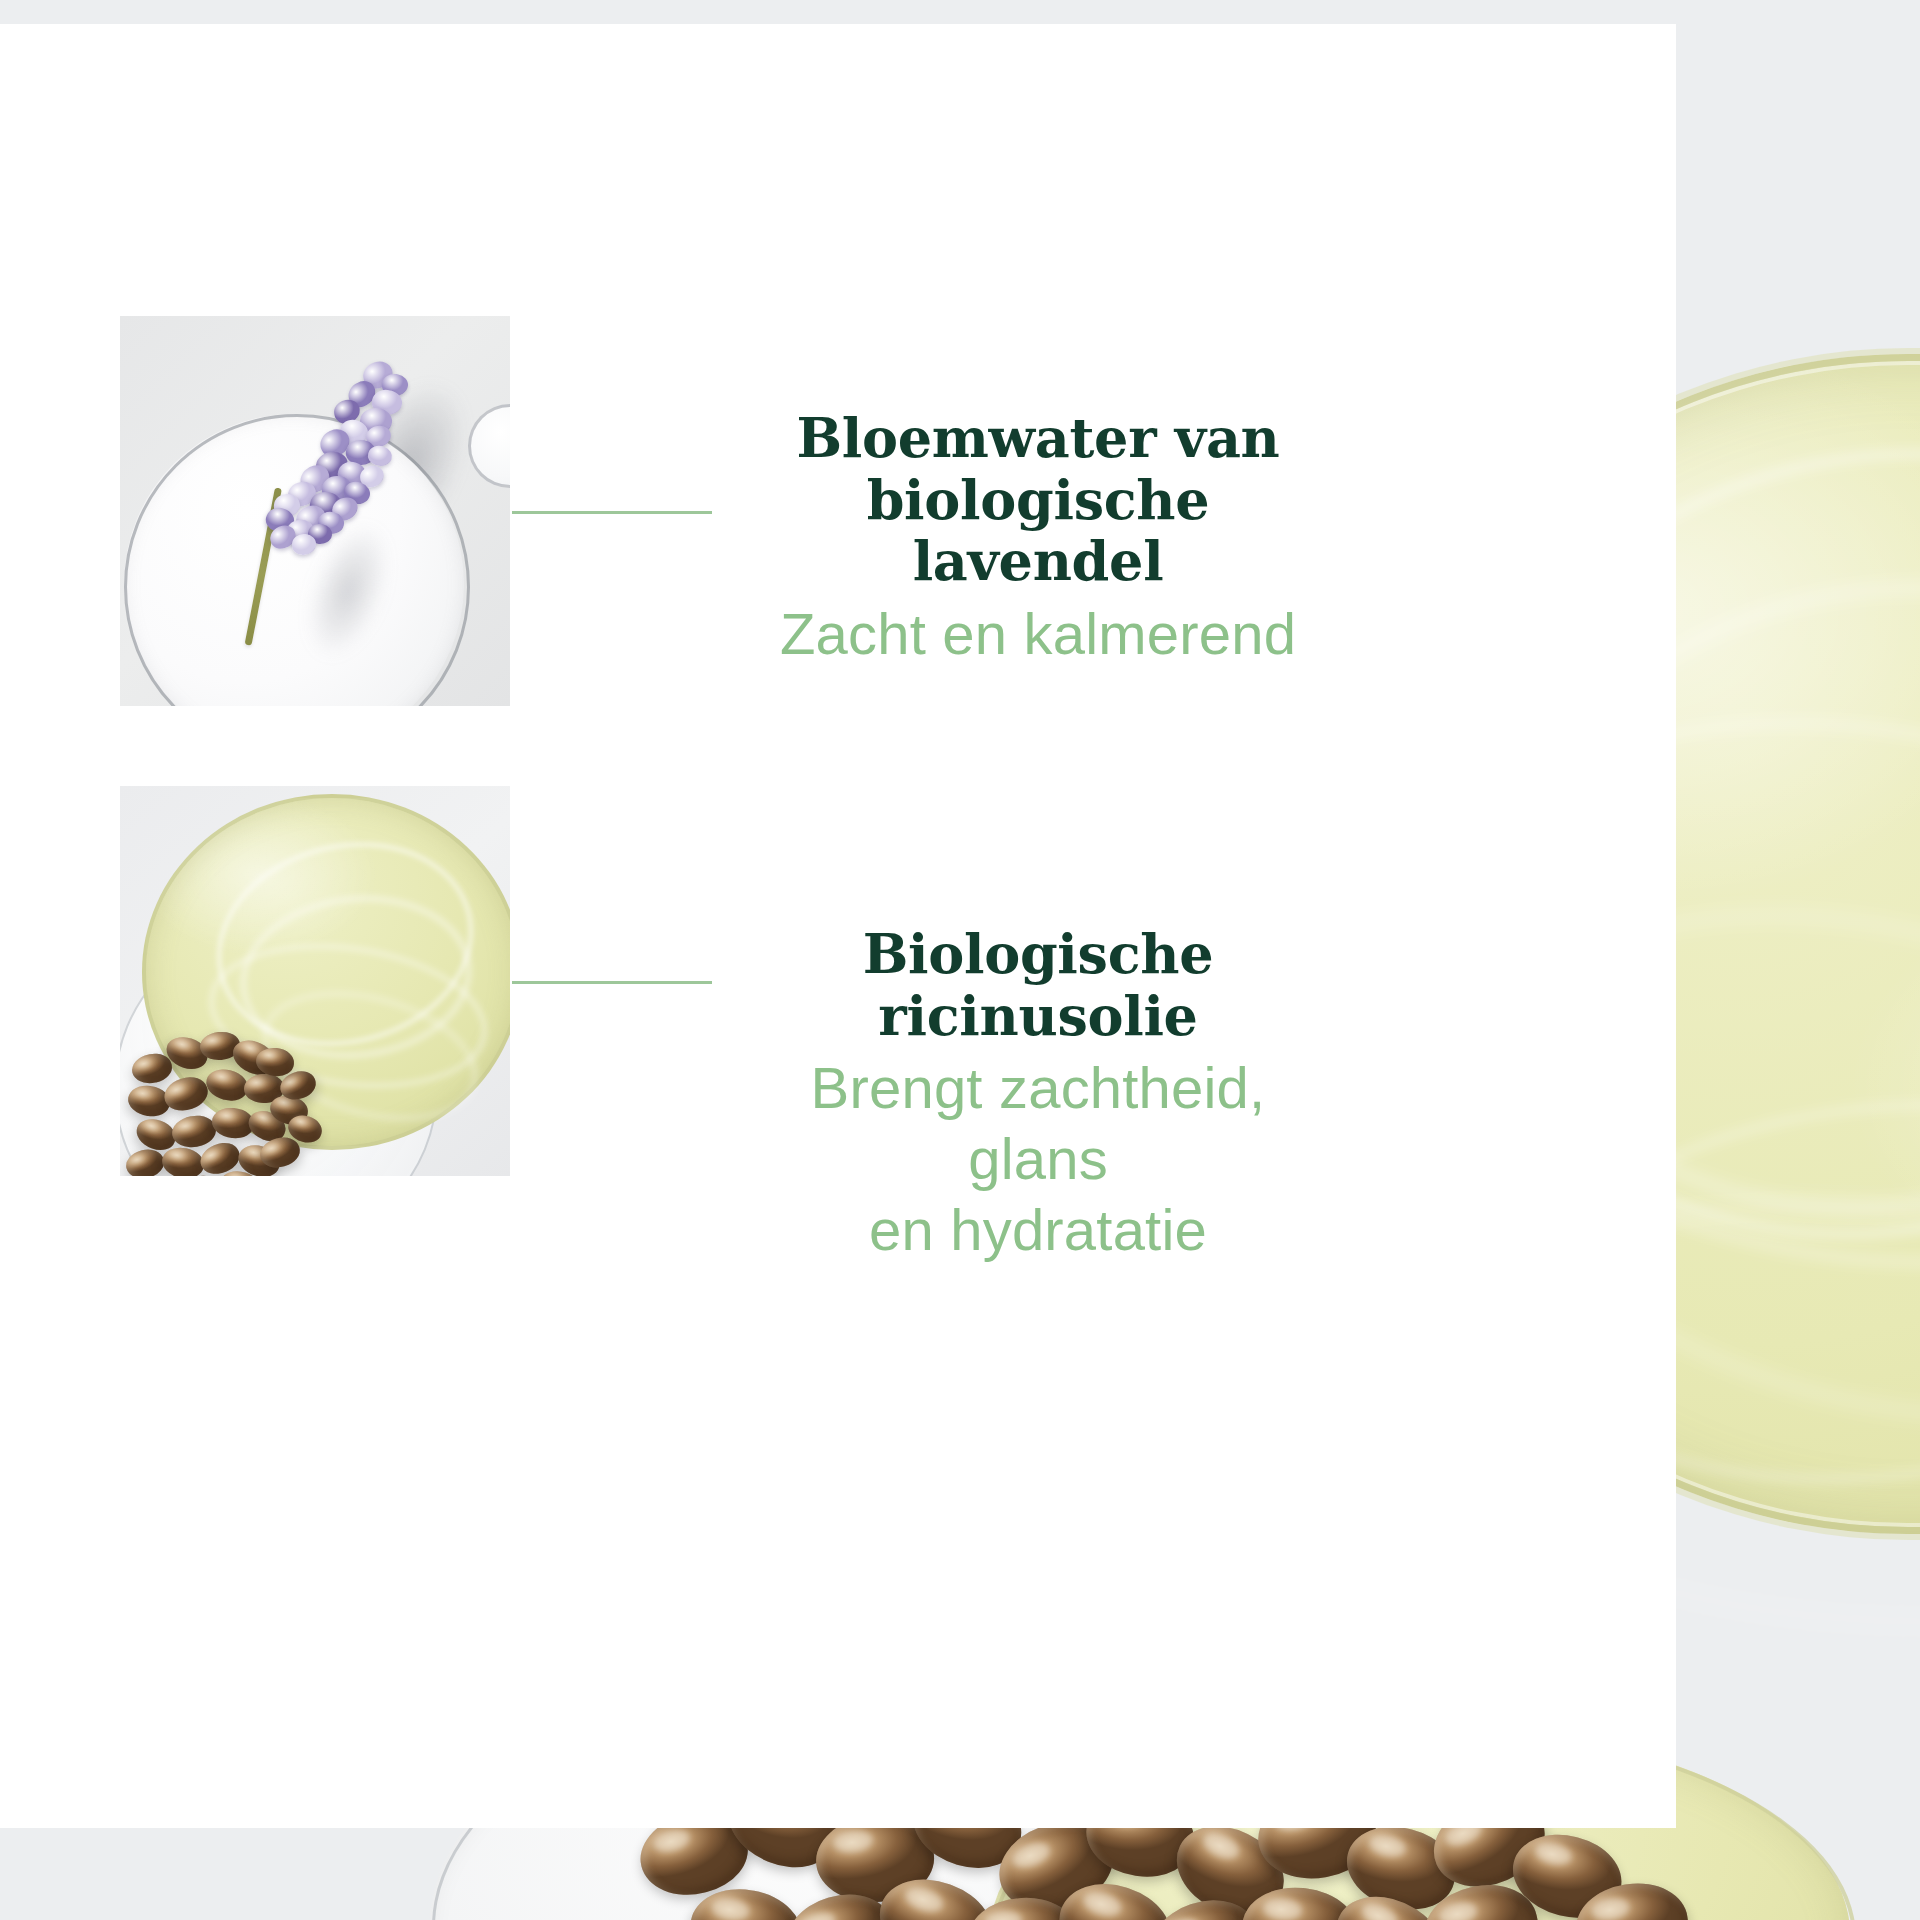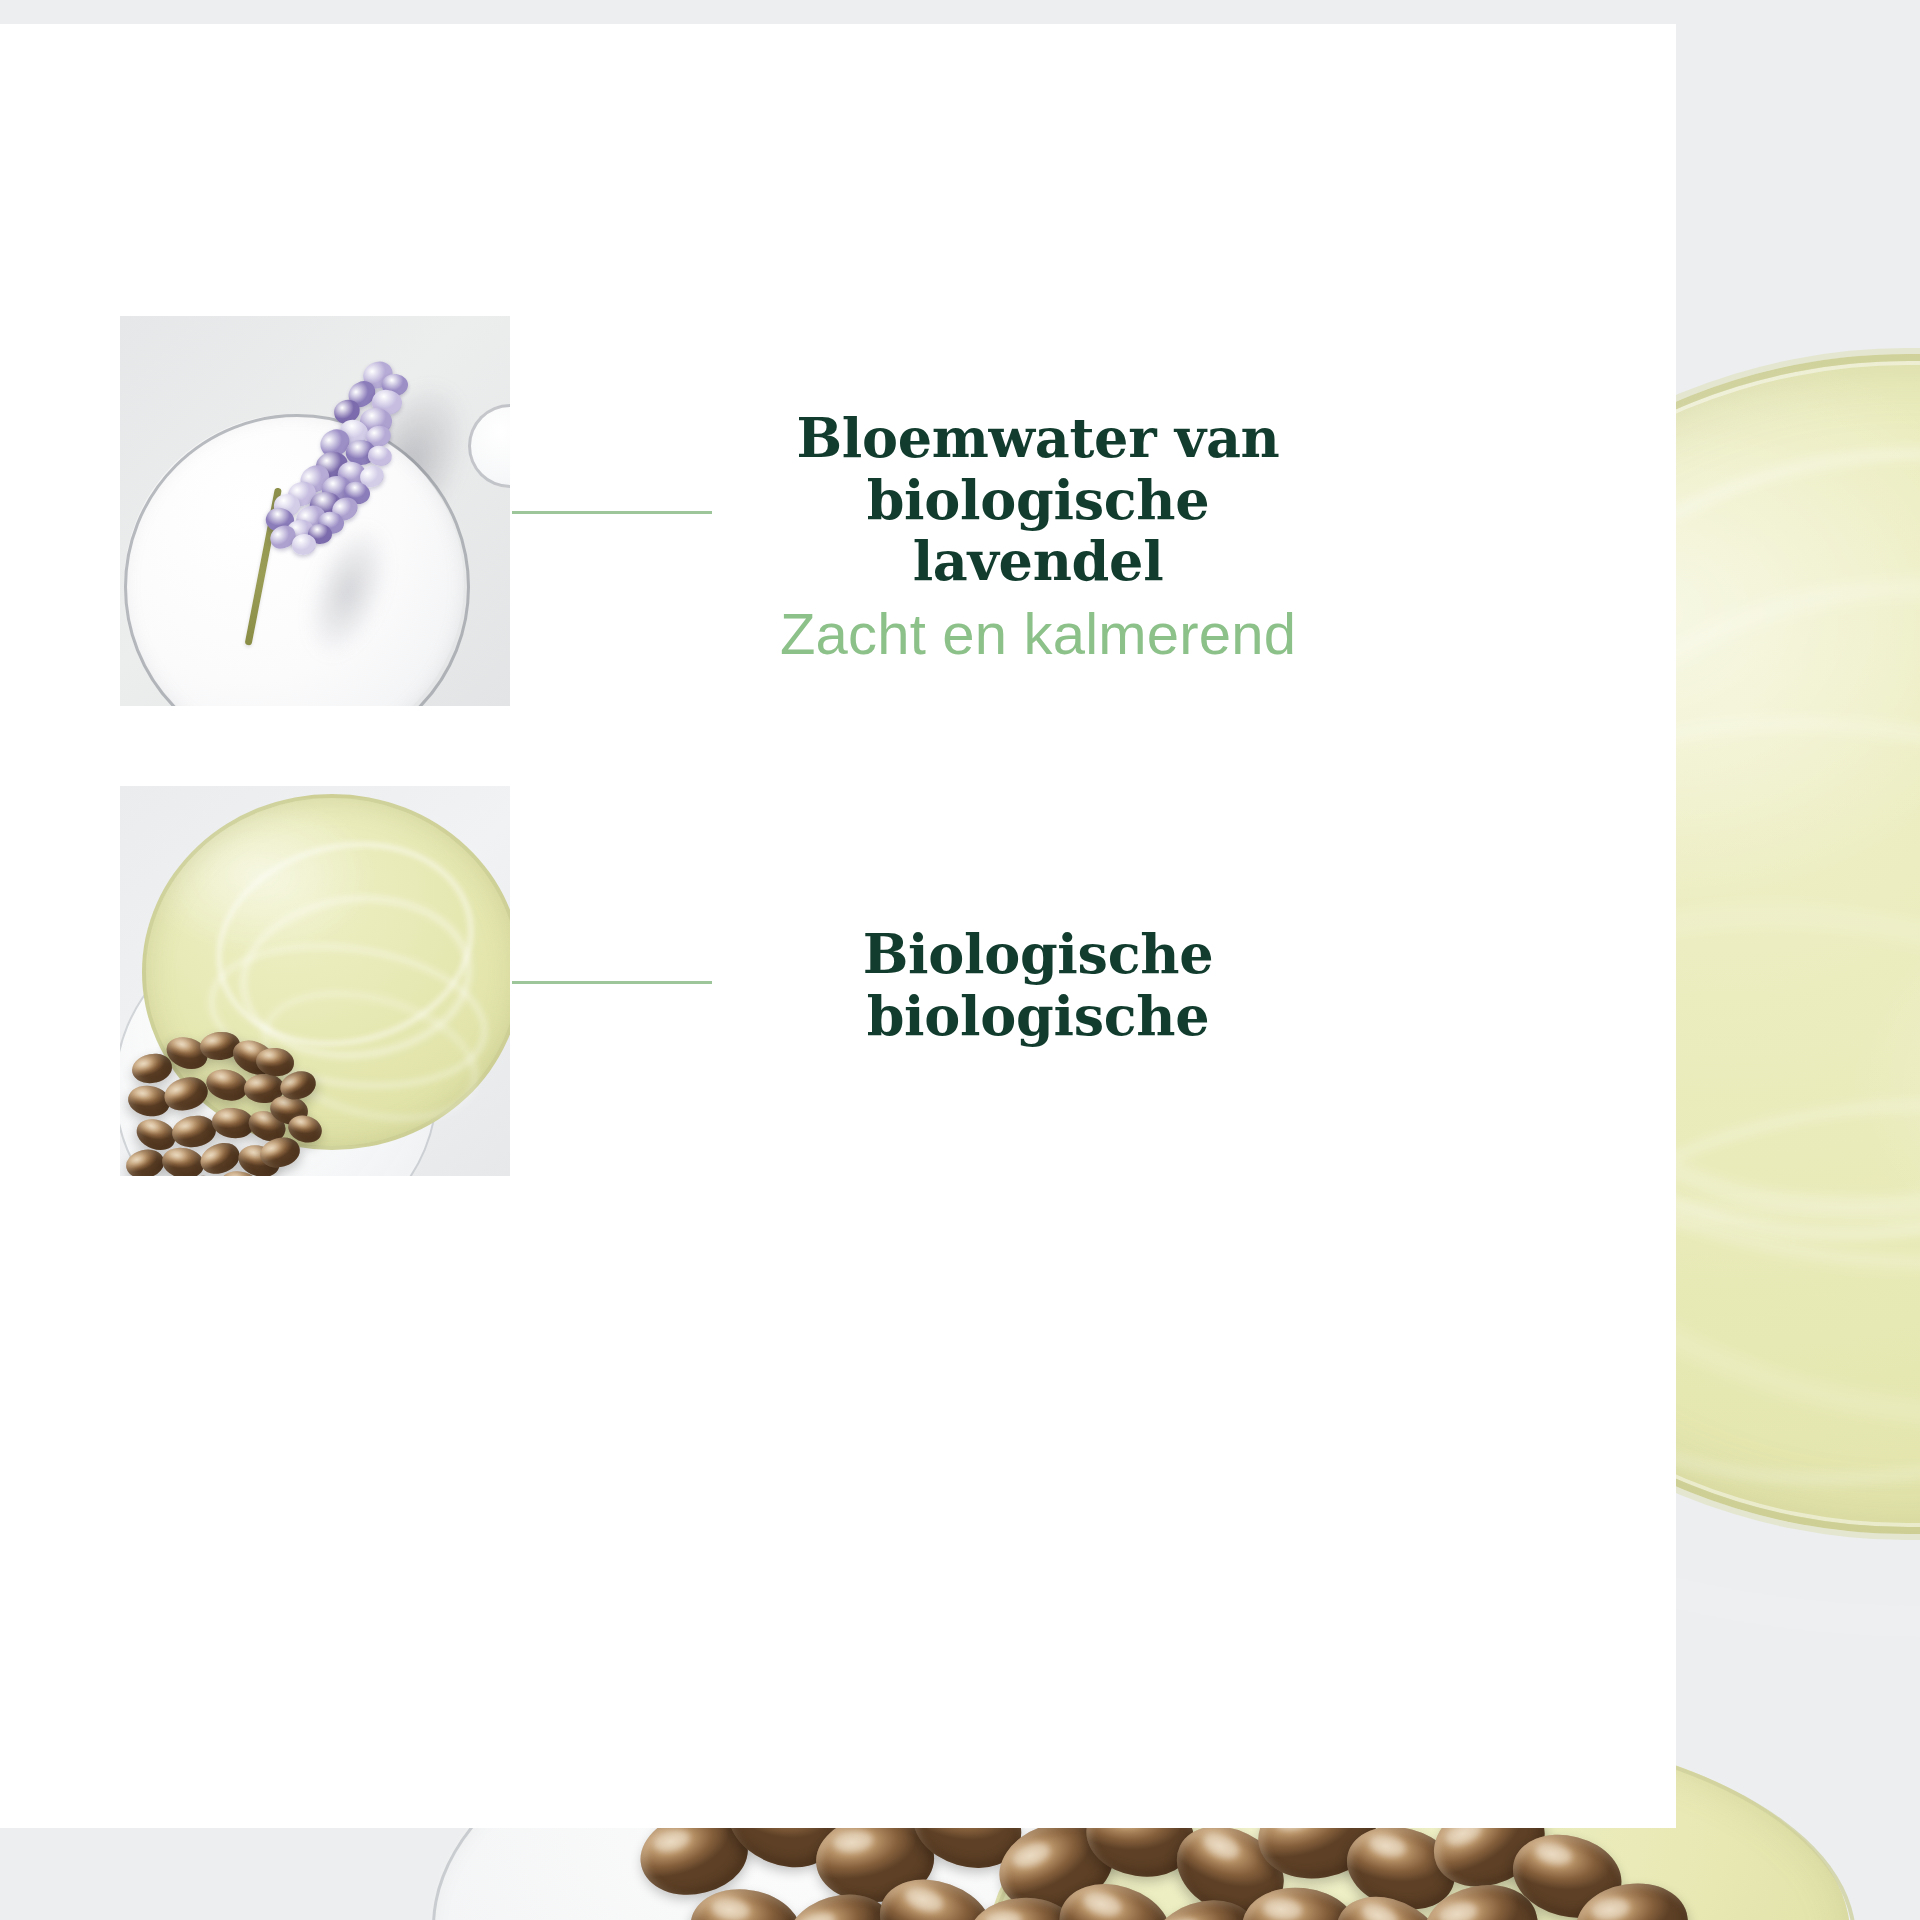--- a/index.html
+++ b/index.html
@@ -310,17 +310,21 @@
           <div class="seed" style="left:136px;top:262px;width:38px;height:28px;transform:rotate(6deg);"></div>
           <div class="seed" style="left:168px;top:330px;width:34px;height:26px;transform:rotate(16deg);"></div>
         </div>
     </div>
   </div>
 
   <div class="connector conn-2"></div>
 
   <div class="text-block tb-2">
     <h2 class="ing-title">
-      <span>Biologische biologische</span>
+      <span>Biologische ricinusolie</span>
     </h2>
+    <p class="ing-sub">
+      <span>Brengt zachtheid, glans</span><br>
+      <span>en hydratatie</span>
+    </p>
   </div>
 
 </div>
 
 </body></html>

